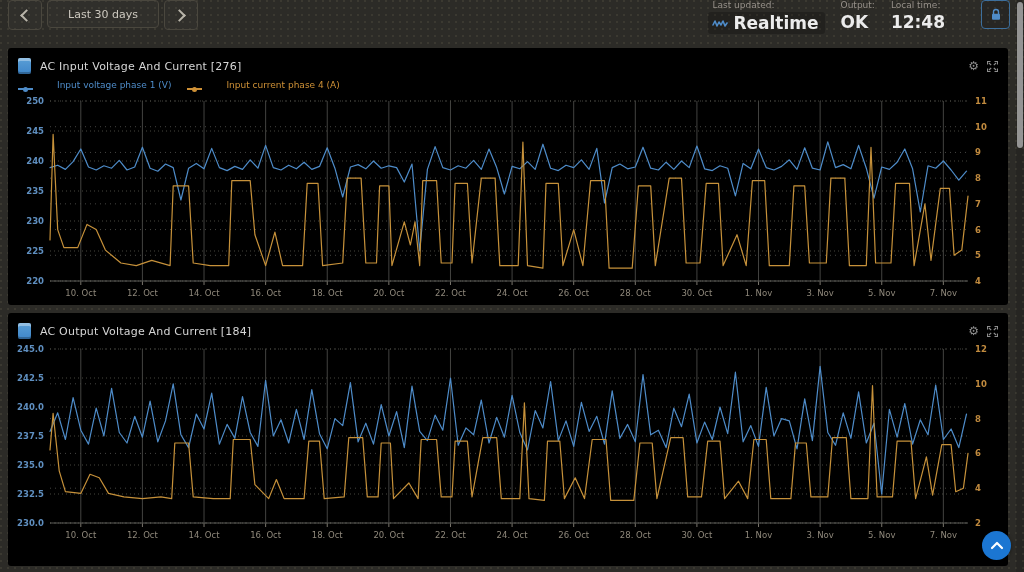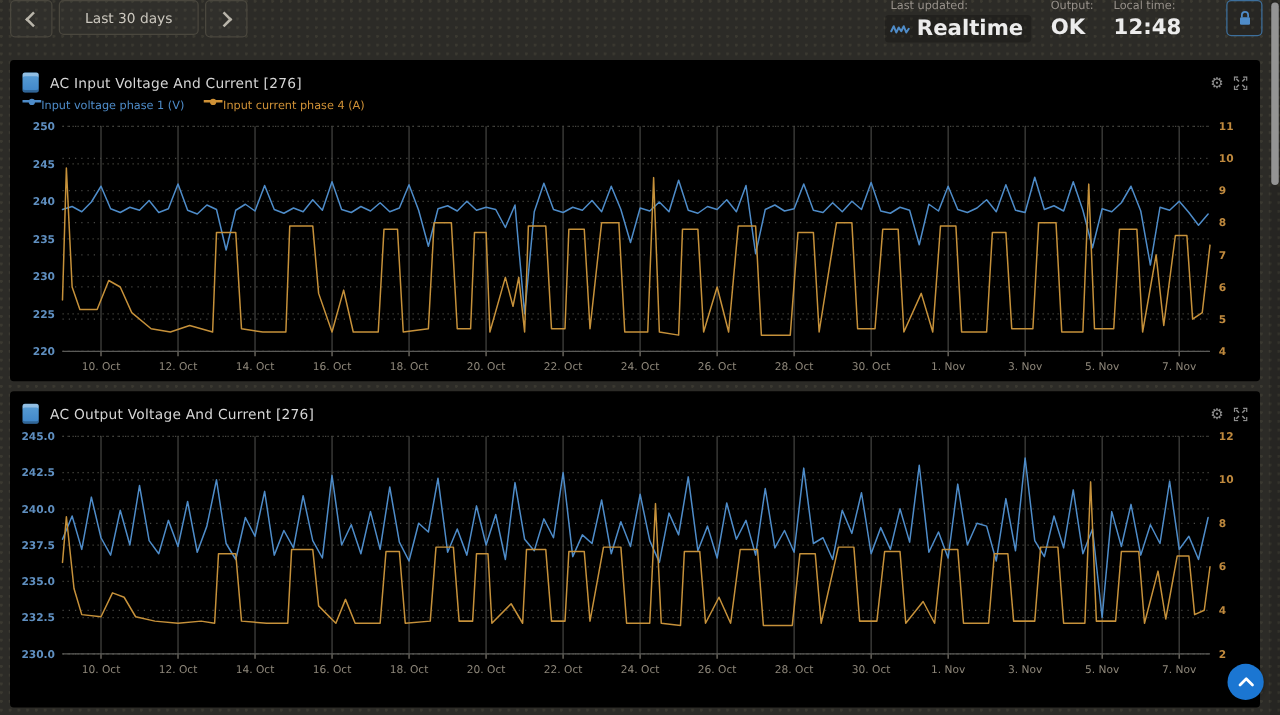--- a/index.html
+++ b/index.html
@@ -33,21 +33,21 @@
   #panel-0{top:48px;height:257px;}
   #panel-1{top:313px;height:253px;}
   .panel-head{display:flex;align-items:center;height:20px;padding:0 2px;}
   .dev-icon{width:13px;height:16px;border-radius:2px;background:linear-gradient(#5a9fd6,#3f86c9);
     box-shadow:inset 0 3px 0 rgba(255,255,255,0.35), inset 0 -2px 0 rgba(0,0,0,0.25);margin-right:9px;}
   .panel-title{font-size:11px;color:#d6d6d6;letter-spacing:.2px;}
   .head-spacer{flex:1;}
   .gear{font-size:12px;color:#8e8e8e;line-height:1;cursor:pointer;margin-right:8px;}
   .expand{cursor:pointer;display:flex;align-items:center;}
   .legend-row{display:flex;align-items:center;gap:16px;height:16px;padding:1px 2px 0 2px;}
-  .legend-item{display:flex;align-items:flex-start;gap:0;font-size:9px;cursor:pointer;}
+  .legend-item{display:flex;align-items:flex-end;gap:24px;font-size:9px;cursor:pointer;}
   .lg-marker{width:15px;height:2px;position:relative;display:inline-block;}
   .lg-marker::after{content:'';position:absolute;left:5px;top:-1.5px;width:5px;height:5px;border-radius:50%;background:inherit;}
   svg.chart{display:block;}
   
   .scroll-track{position:absolute;top:0;right:0;width:8px;height:572px;background:rgba(0,0,0,0.12);}
   .scroll-thumb{position:absolute;top:2px;right:1px;width:6px;height:146px;background:#949494;border-radius:3px;cursor:pointer;}
   .fab{position:absolute;right:13px;bottom:12px;width:29px;height:29px;border-radius:50%;background:#1b76d2;
     display:flex;align-items:center;justify-content:center;cursor:pointer;box-shadow:0 1px 4px rgba(0,0,0,0.4);}
 </style>
 </head>
@@ -192,21 +192,21 @@
       <text x="28" y="191" text-anchor="end" fill="#5f8fc0" font-size="8.5" font-weight="bold">220</text>
       <line x1="34" y1="188" x2="952" y2="188" stroke="#5a5a57" stroke-width="1"></line>
       <polyline points="34.0,74.6 41.7,72.2 49.4,76.4 57.1,68.6 64.8,56.0 72.5,74.0 80.2,77.0 87.9,72.8 95.6,75.2 103.3,67.4 111.0,77.0 118.7,74.0 126.4,54.2 134.1,75.2 141.8,78.2 149.5,71.0 157.2,74.6 164.9,107.0 172.6,75.2 180.3,70.4 188.0,75.8 195.7,55.4 203.4,74.6 211.1,77.6 218.8,73.4 226.5,76.4 234.2,66.8 241.9,75.2 249.6,52.4 257.3,74.6 265.0,77.0 272.7,72.2 280.4,75.8 288.1,69.2 295.8,76.4 303.5,73.4 311.2,54.8 318.9,75.2 326.7,104.0 334.4,74.0 342.1,71.6 349.8,75.8 357.5,68.0 365.2,75.2 372.9,72.8 380.6,74.6 388.3,89.0 396.0,71.0 403.7,158.0 411.4,76.4 419.1,53.6 426.8,74.6 434.5,77.0 442.2,72.8 449.9,75.2 457.6,67.4 465.3,76.4 473.0,56.0 480.7,74.6 488.4,101.0 496.1,73.4 503.8,75.8 511.5,68.6 519.2,76.4 526.9,51.2 534.6,75.2 542.3,77.6 550.0,72.2 557.7,74.6 565.4,66.8 573.1,76.4 580.8,55.4 588.5,110.0 596.2,74.6 603.9,71.0 611.6,75.8 619.3,74.0 627.0,54.2 634.7,75.2 642.4,77.0 650.1,69.2 657.8,76.4 665.5,68.0 673.2,74.6 680.9,53.0 688.6,75.8 696.3,77.6 704.0,72.8 711.7,75.2 719.4,102.8 727.1,70.4 734.8,75.8 742.5,56.0 750.2,74.6 757.9,77.0 765.6,73.4 773.3,66.8 781.0,76.4 788.7,54.8 796.4,75.2 804.1,77.0 811.8,48.8 819.5,74.6 827.2,71.6 834.9,75.8 842.6,52.4 850.3,75.2 858.0,105.2 865.7,74.0 873.4,76.4 881.1,69.2 888.8,56.0 896.6,75.8 904.3,119.0 912.0,72.8 919.7,75.2 927.4,68.0 935.1,77.0 942.8,87.2 950.5,78.2" fill="none" stroke="#4e8cc9" stroke-width="1.2" stroke-linejoin="round" stroke-linecap="round"></polyline>
       <polyline points="34.0,146.9 37.1,41.4 41.7,136.6 47.9,154.6 61.7,154.6 71.0,131.4 80.2,136.6 89.4,157.1 104.9,170.0 120.3,172.6 135.7,167.4 154.1,172.6 157.2,92.9 172.6,92.9 177.2,170.0 194.2,172.6 212.7,172.6 215.8,87.7 234.2,87.7 238.9,141.7 249.6,172.6 258.9,139.1 266.6,172.6 286.6,172.6 291.2,90.3 302.0,90.3 306.6,172.6 326.7,170.0 331.3,85.1 345.1,85.1 349.8,170.0 360.5,170.0 363.6,92.9 372.9,92.9 375.9,172.6 388.3,128.9 394.4,152.0 399.0,128.9 403.7,172.6 406.7,87.7 420.6,87.7 425.2,170.0 436.0,170.0 439.1,90.3 451.4,90.3 456.0,170.0 465.3,85.1 479.1,85.1 483.8,172.6 502.2,172.6 506.9,49.1 511.5,172.6 526.9,175.1 530.0,90.3 542.3,90.3 546.9,172.6 557.7,136.6 566.9,172.6 574.6,87.7 588.5,87.7 593.1,175.1 616.2,175.1 622.4,92.9 634.7,92.9 639.3,172.6 653.2,85.1 665.5,85.1 670.1,170.0 684.0,170.0 690.2,90.3 702.5,90.3 707.1,172.6 721.0,141.7 730.2,172.6 736.4,87.7 748.7,87.7 753.3,172.6 773.3,172.6 777.9,92.9 788.7,92.9 793.4,170.0 810.3,170.0 814.9,85.1 828.8,85.1 833.4,172.6 850.3,172.6 855.0,54.3 859.6,170.0 875.0,170.0 879.6,90.3 893.5,90.3 898.1,172.6 908.9,110.9 915.0,167.4 924.3,95.4 933.5,95.4 938.1,162.3 945.8,157.1 952.0,103.1" fill="none" stroke="#c6913a" stroke-width="1.2" stroke-linejoin="round" stroke-linecap="round"></polyline>
     </svg>
 </div>
 
 <div class="panel" id="panel-1">
   <div class="panel-head">
     <span class="dev-icon"></span>
-    <span class="panel-title">AC Output Voltage And Current [276]</span>
+    <span class="panel-title">AC Output Voltage And Current [184]</span>
     <span class="head-spacer"></span>
     <span class="gear">⚙</span>
     <span class="expand">
       <svg width="11" height="11" viewBox="0 0 11 11">
         <path d="M0.5 3.5 V0.5 H3.5 M7.5 0.5 H10.5 V3.5 M10.5 7.5 V10.5 H7.5 M3.5 10.5 H0.5 V7.5" fill="none" stroke="#8e8e8e" stroke-width="1.2"></path>
         <path d="M2 2 L4.2 4.2 M9 2 L6.8 4.2 M9 9 L6.8 6.8 M2 9 L4.2 6.8" stroke="#8e8e8e" stroke-width="1.2"></path>
       </svg>
     </span>
   </div>
   <svg class="chart" id="chart-1" width="984" height="206">

